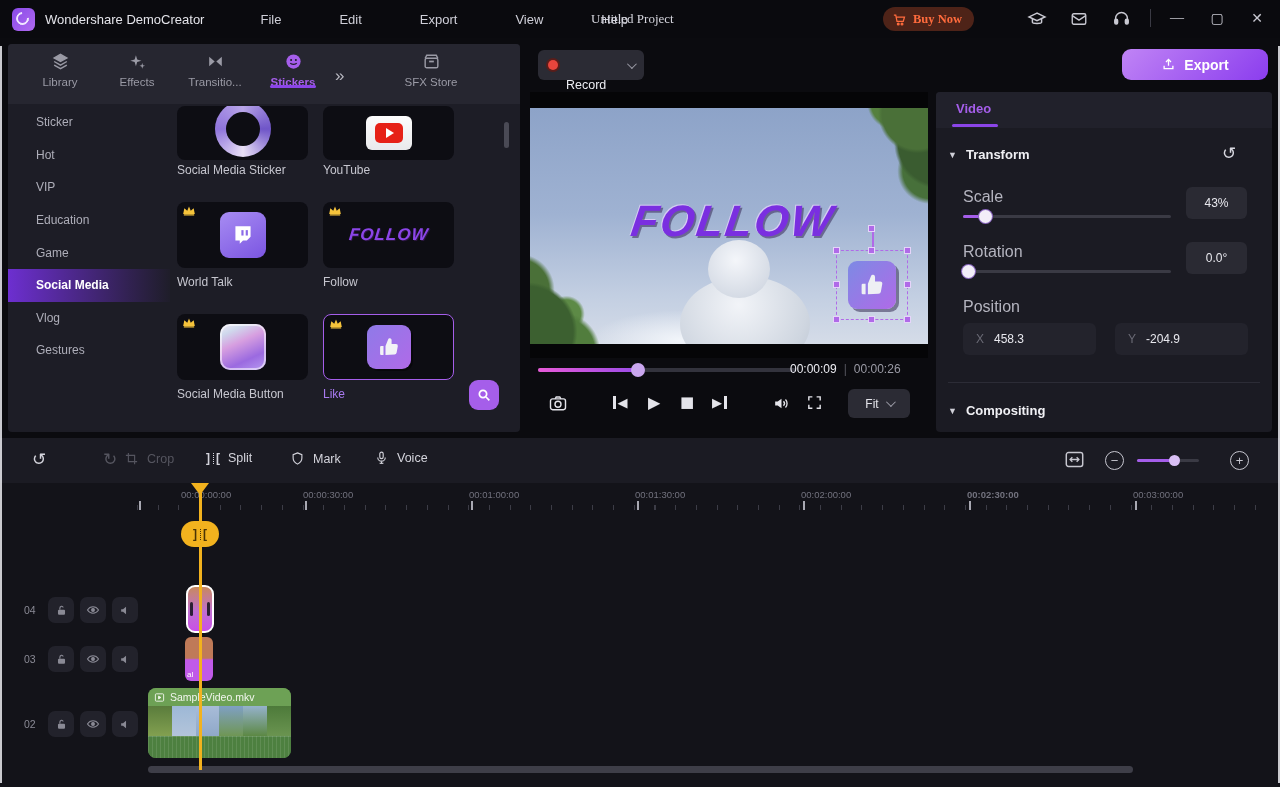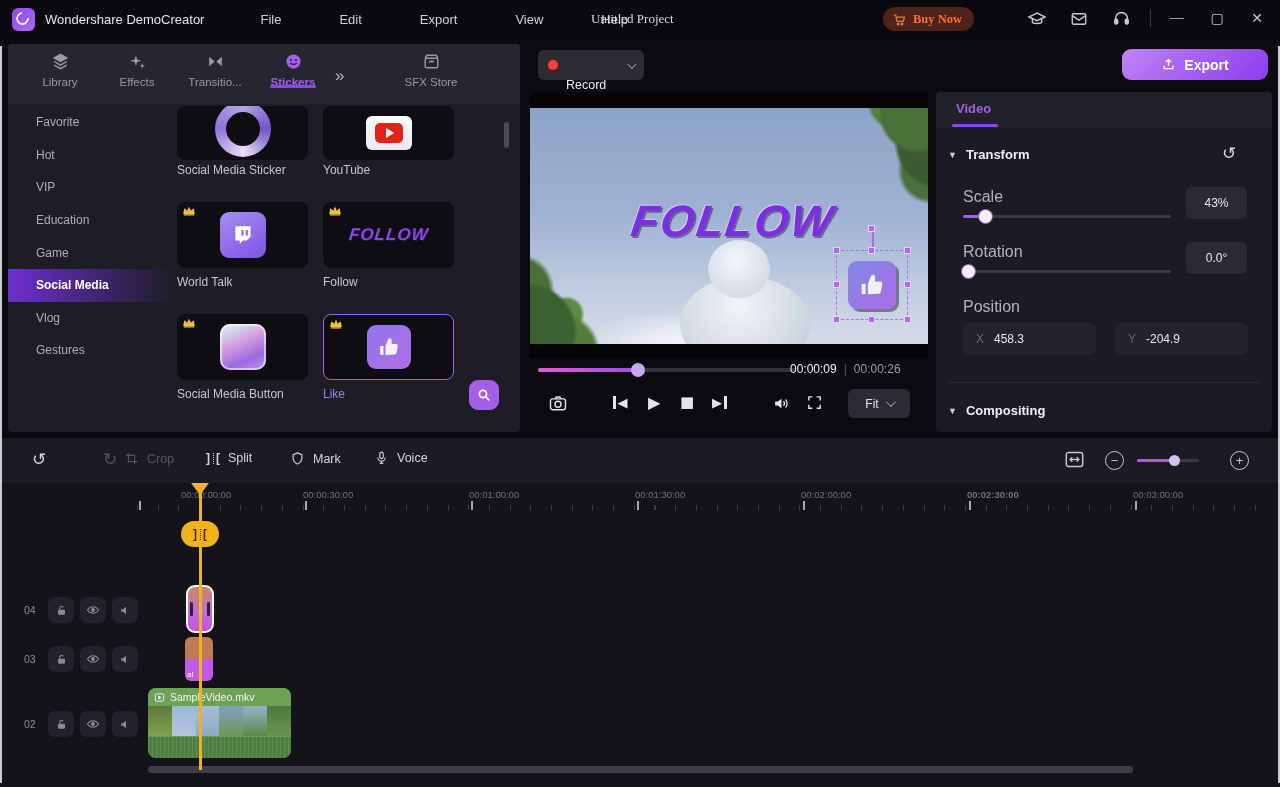--- a/index.html
+++ b/index.html
@@ -219,21 +219,21 @@
               <rect x="4" y="8" width="16" height="12" rx="2"></rect>
               <path d="M4 8l2-4h12l2 4"></path>
               <path d="M9 12h6" stroke-width="2.2"></path>
             </svg>
           </span>
         <span>SFX Store</span>
       </div>
     </div>
 
     <div class="sidebar">
-      <div class="cat">Favorite</div>
+      <div class="cat">Sticker</div>
       <div class="cat">Hot</div>
       <div class="cat">VIP</div>
       <div class="cat">Education</div>
       <div class="cat">Game</div>
       <div class="cat sel">Social Media</div>
       <div class="cat">Vlog</div>
       <div class="cat">Gestures</div>
     </div>
 
     <div class="card" style="left:169px; top:62px; height:54px;">

